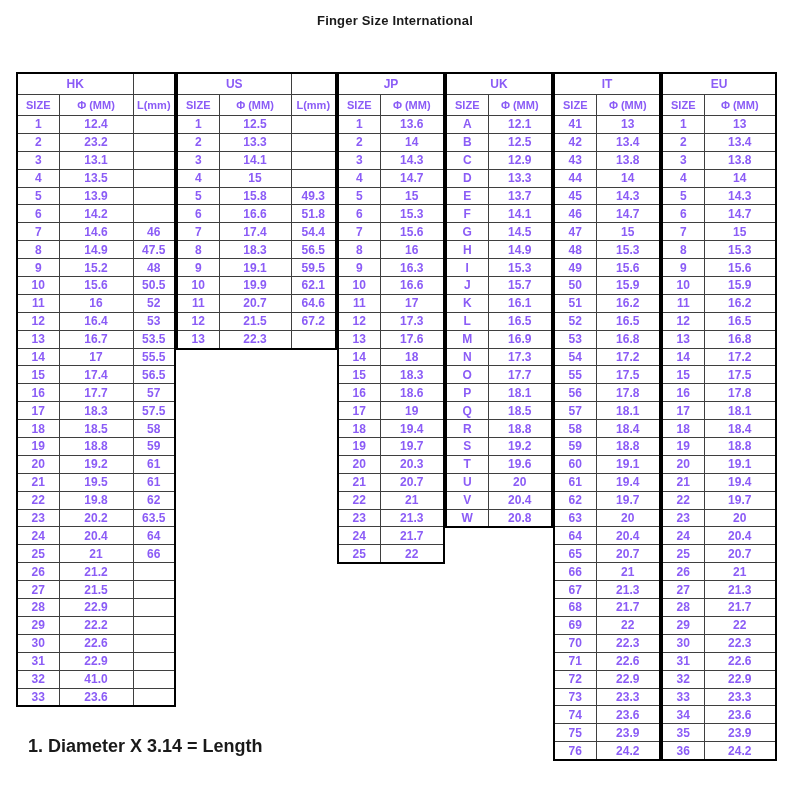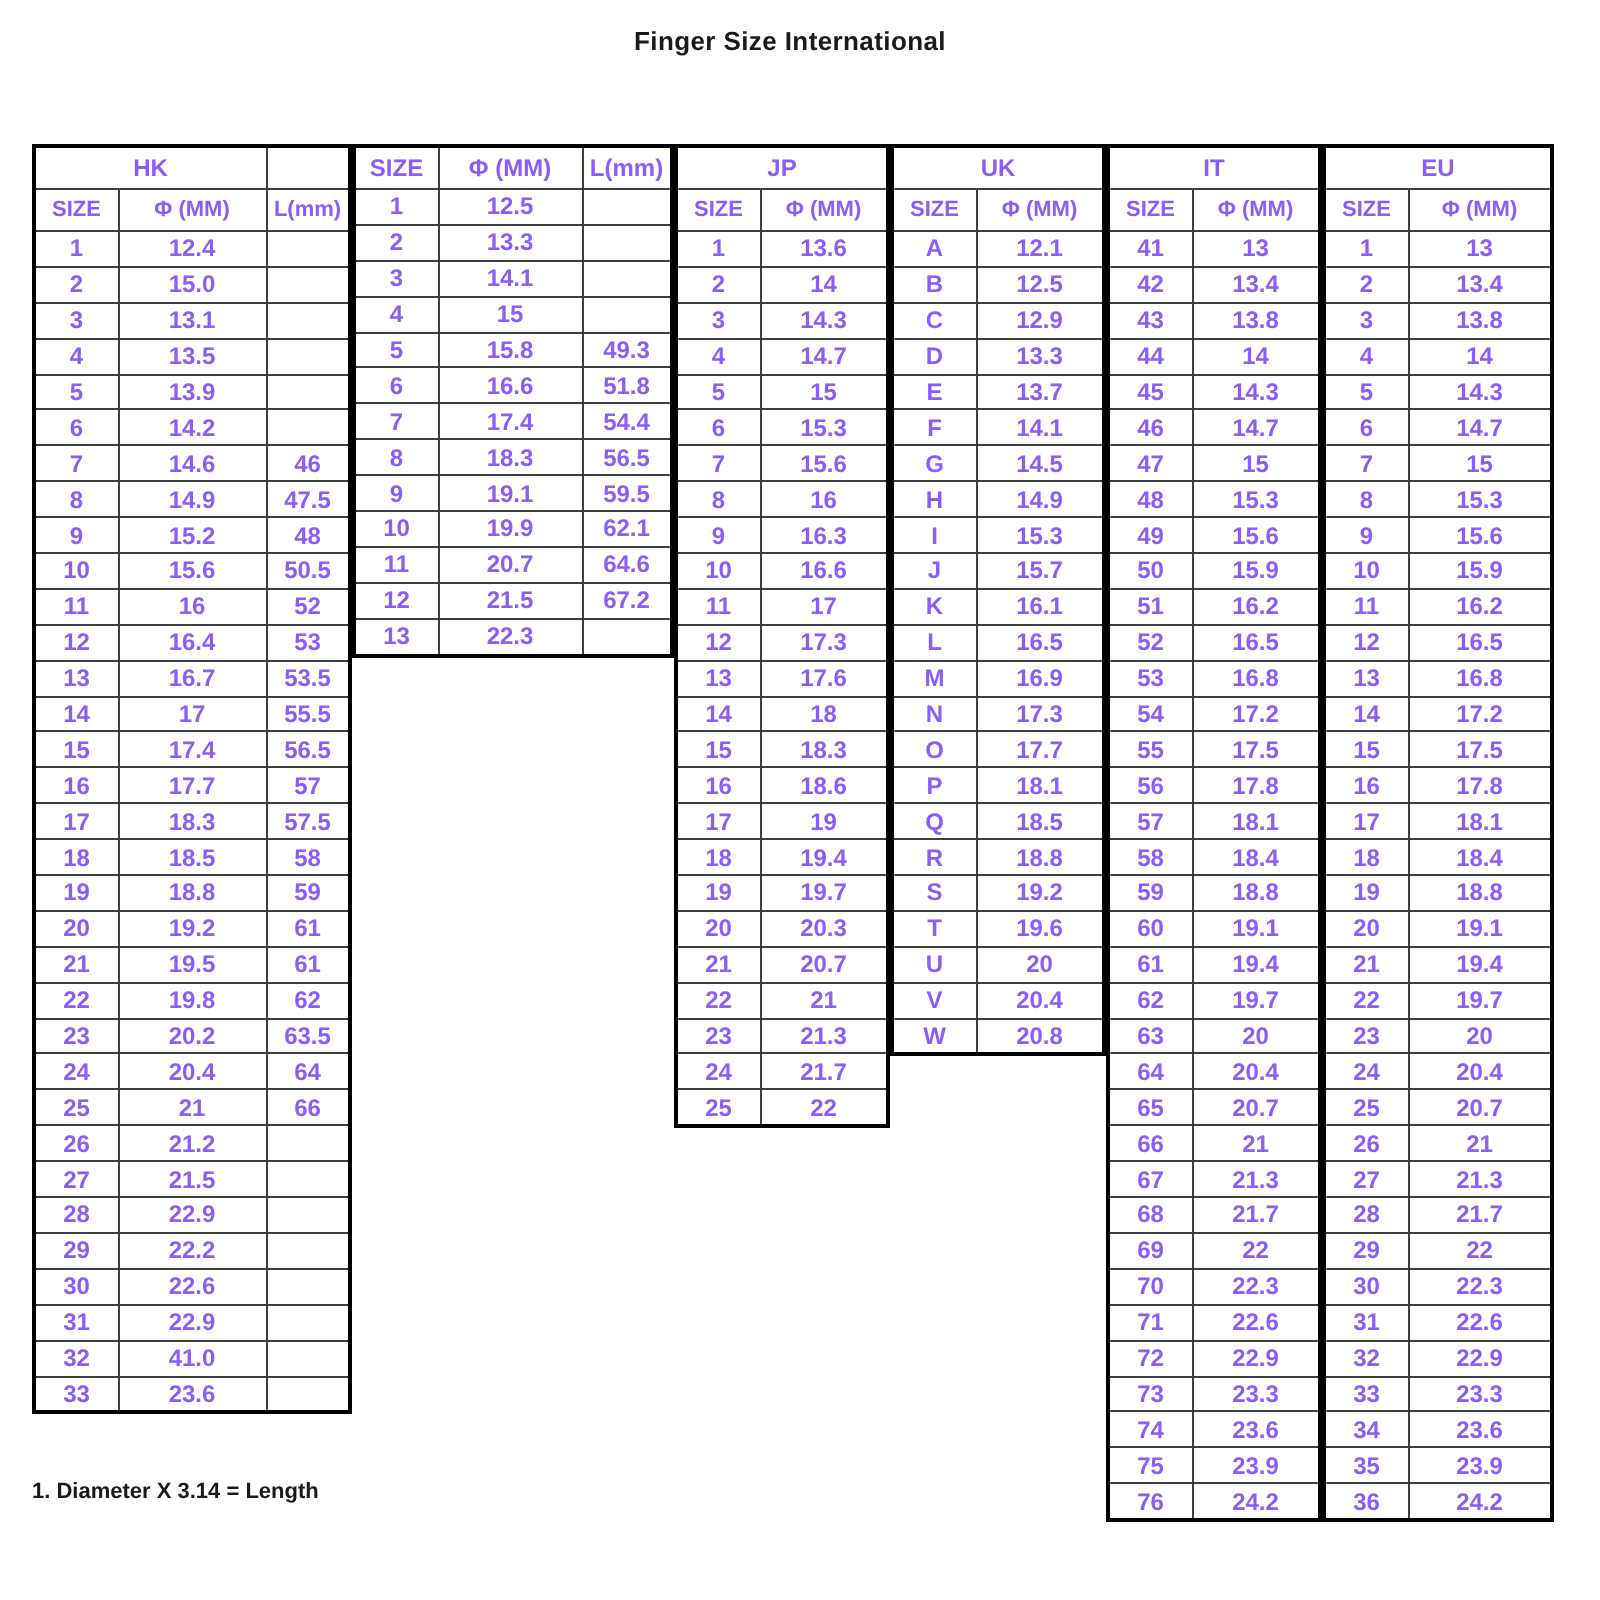--- a/index.html
+++ b/index.html
@@ -64,22 +64,22 @@
   .t2 col:nth-child(2) { width: 64px; }
   .t3 col:nth-child(1) { width: 42px; }
   .t3 col:nth-child(2) { width: 64px; }
   .t4 col:nth-child(1) { width: 42px; }
   .t4 col:nth-child(2) { width: 64px; }
   .t5 col:nth-child(1) { width: 42px; }
   .t5 col:nth-child(2) { width: 72px; }
 
   .notes {
     position: absolute;
-    left: 16px; top: 734px;
-    font-size: 11px;
+    left: 28px; top: 734px;
+    font-size: 18px;
     font-weight: bold;
     line-height: 25px;
   }
 </style>
 </head>
 <body>
 
 <div class="page">
   <div class="title">Finger Size International</div>
 
@@ -102,21 +102,21 @@
           </tr>
         </thead>
         <tbody>
           <tr>
             <td>1</td>
             <td>12.4</td>
             <td></td>
           </tr>
           <tr>
             <td>2</td>
-            <td>15.0</td>
+            <td>23.2</td>
             <td></td>
           </tr>
           <tr>
             <td>3</td>
             <td>13.1</td>
             <td></td>
           </tr>
           <tr>
             <td>4</td>
             <td>13.5</td>
@@ -269,20 +269,24 @@
           </tr>
         </tbody>
       </table>
       <table class="t1">
         <colgroup>
           <col>
           <col>
           <col>
         </colgroup>
         <thead>
+          <tr>
+            <th colspan="2">US</th>
+            <th></th>
+          </tr>
           <tr>
             <th>SIZE</th>
             <th>Φ (MM)</th>
             <th>L(mm)</th>
           </tr>
         </thead>
         <tbody>
           <tr>
             <td>1</td>
             <td>12.5</td>

